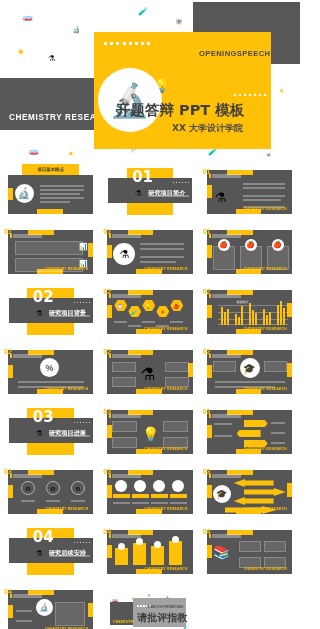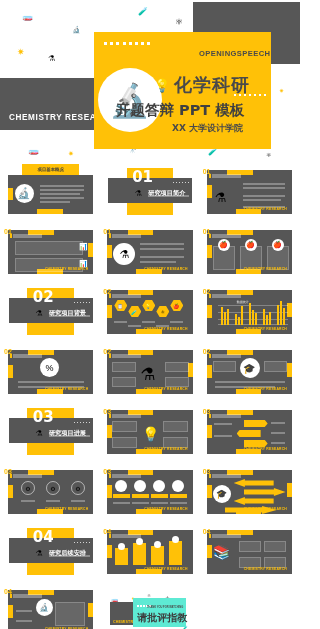--- a/index.html
+++ b/index.html
@@ -98,21 +98,21 @@
   
   .toc-box { position:absolute; left:31%; top:17%; width:38%; height:26%;
     border:1px solid #4a4a4a; display:flex; align-items:center; justify-content:center;
     color:#3d3d3d; font-size:8px; font-weight:bold; font-family:"DejaVu Sans", sans-serif; }
   .toc-item { position:absolute; font-size:3.2px; color:#4a4a4a; font-weight:bold;
     white-space:nowrap; font-family:"DejaVu Sans", sans-serif; }
   .toc-side { position:absolute; width:20%; height:34%; background:#565656; top:40%; }
 
   
   .fin-dark { position:absolute; left:3%; top:28%; width:72%; height:52%; background:#565656; }
-  .fin-yel { position:absolute; left:30%; top:18%; width:62%; height:66%; background:#5eead4; }
+  .fin-yel { position:absolute; left:30%; top:18%; width:62%; height:66%; background:#a3a3a3; }
   .fin-txt { position:absolute; left:8%; top:45%; color:#3d3d3d; font-size:10px;
     font-weight:bold; white-space:nowrap; font-family:"DejaVu Sans", sans-serif; }
   .fin-cap { position:absolute; left:5%; bottom:6%; color:#FFC107; font-size:3.6px;
     font-weight:bold; letter-spacing:.2px; }
   .fin-dots { position:absolute; left:8%; top:26%; display:flex; gap:1.4px; }
   .fin-dots i { width:1.6px; height:1.6px; background:#fff; display:block; }
   .fin-en { position:absolute; right:5%; top:27%; color:#4a4a4a; font-size:2.6px;
     font-weight:bold; }
   .fin-ic { position:absolute; font-size:6px; }
 
@@ -153,21 +153,20 @@
           <i></i>
           <i></i>
           <i></i>
           <i></i>
           <i></i>
           <i></i>
       </div>
       <div class="hero-en">OPENINGSPEECH</div>
       <div class="hero-circle">🔬</div>
       <span class="hero-bulb">💡</span>
-      <div class="hero-title">化学科研</div>
       <div class="minidots">
         <i></i>
           <i></i>
           <i></i>
           <i></i>
           <i></i>
           <i></i>
           <i></i>
       </div>
       <div class="hero-sub">开题答辩 PPT 模板</div>

